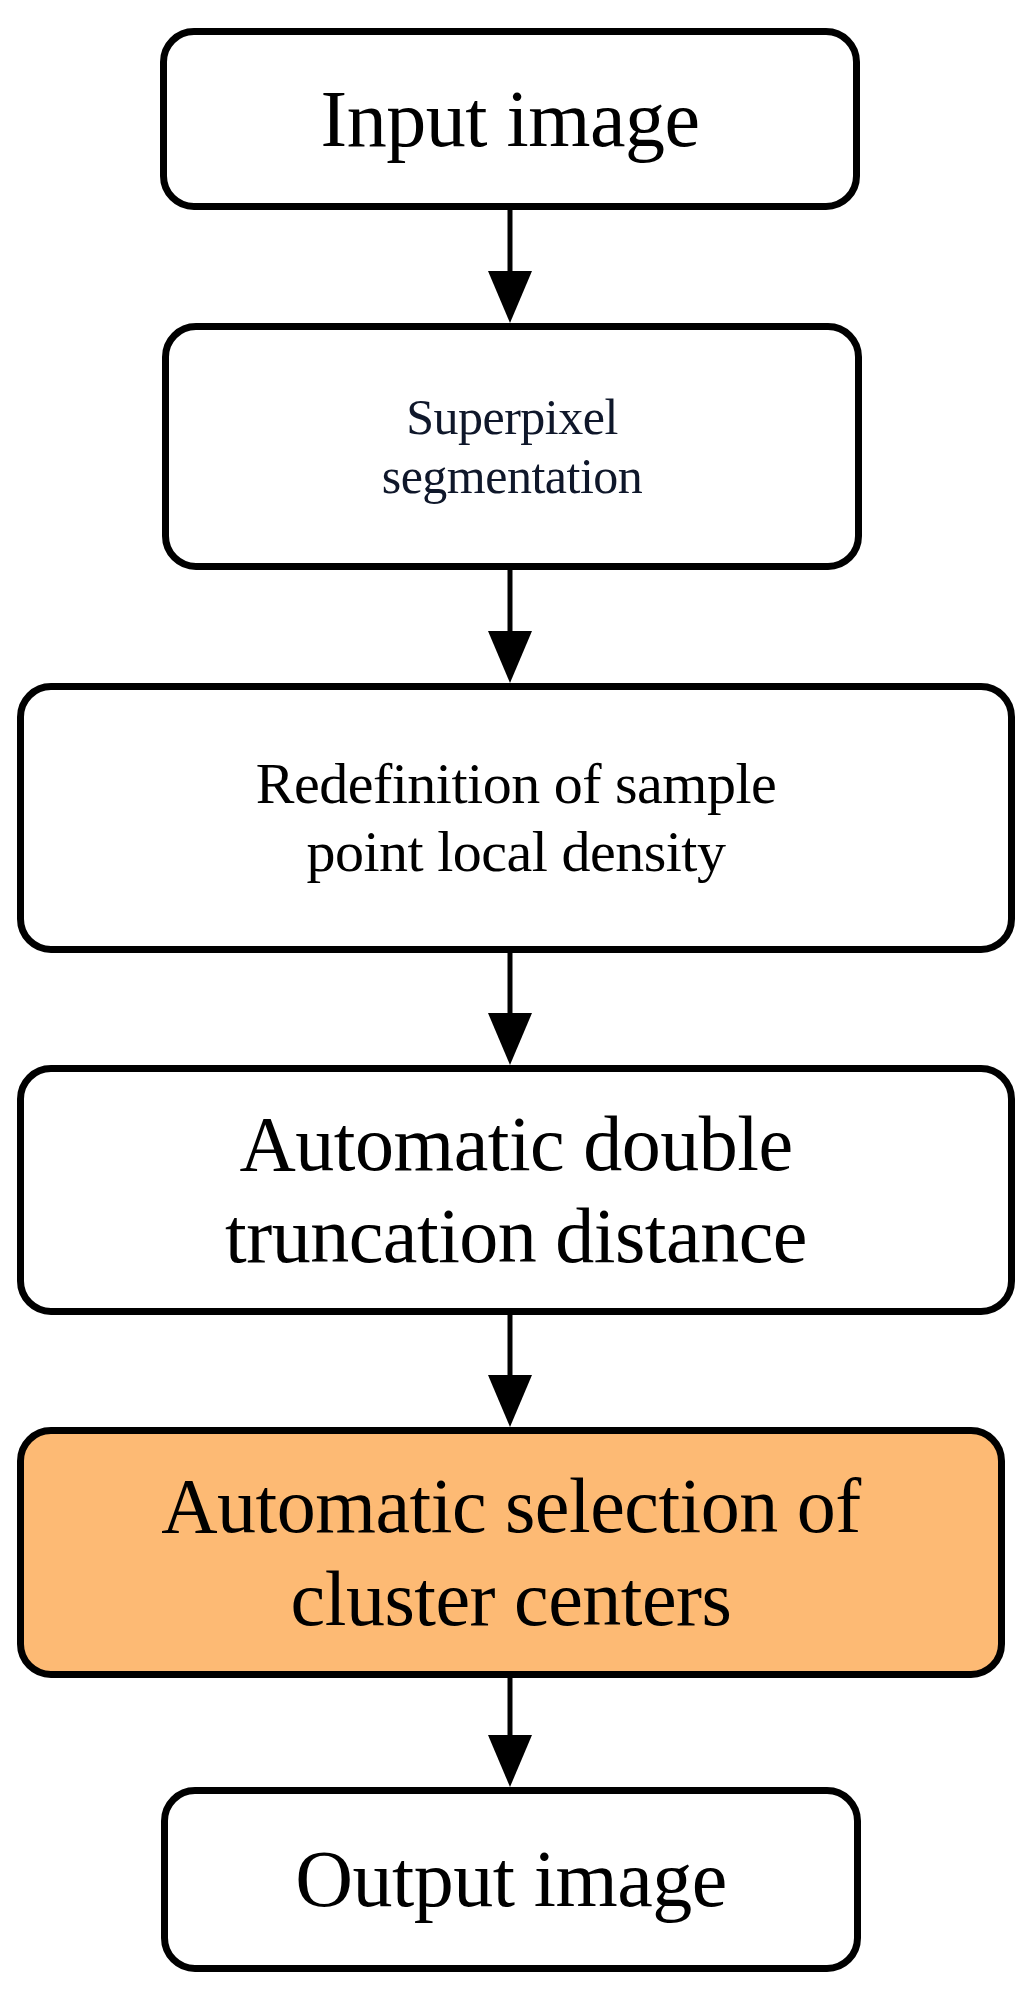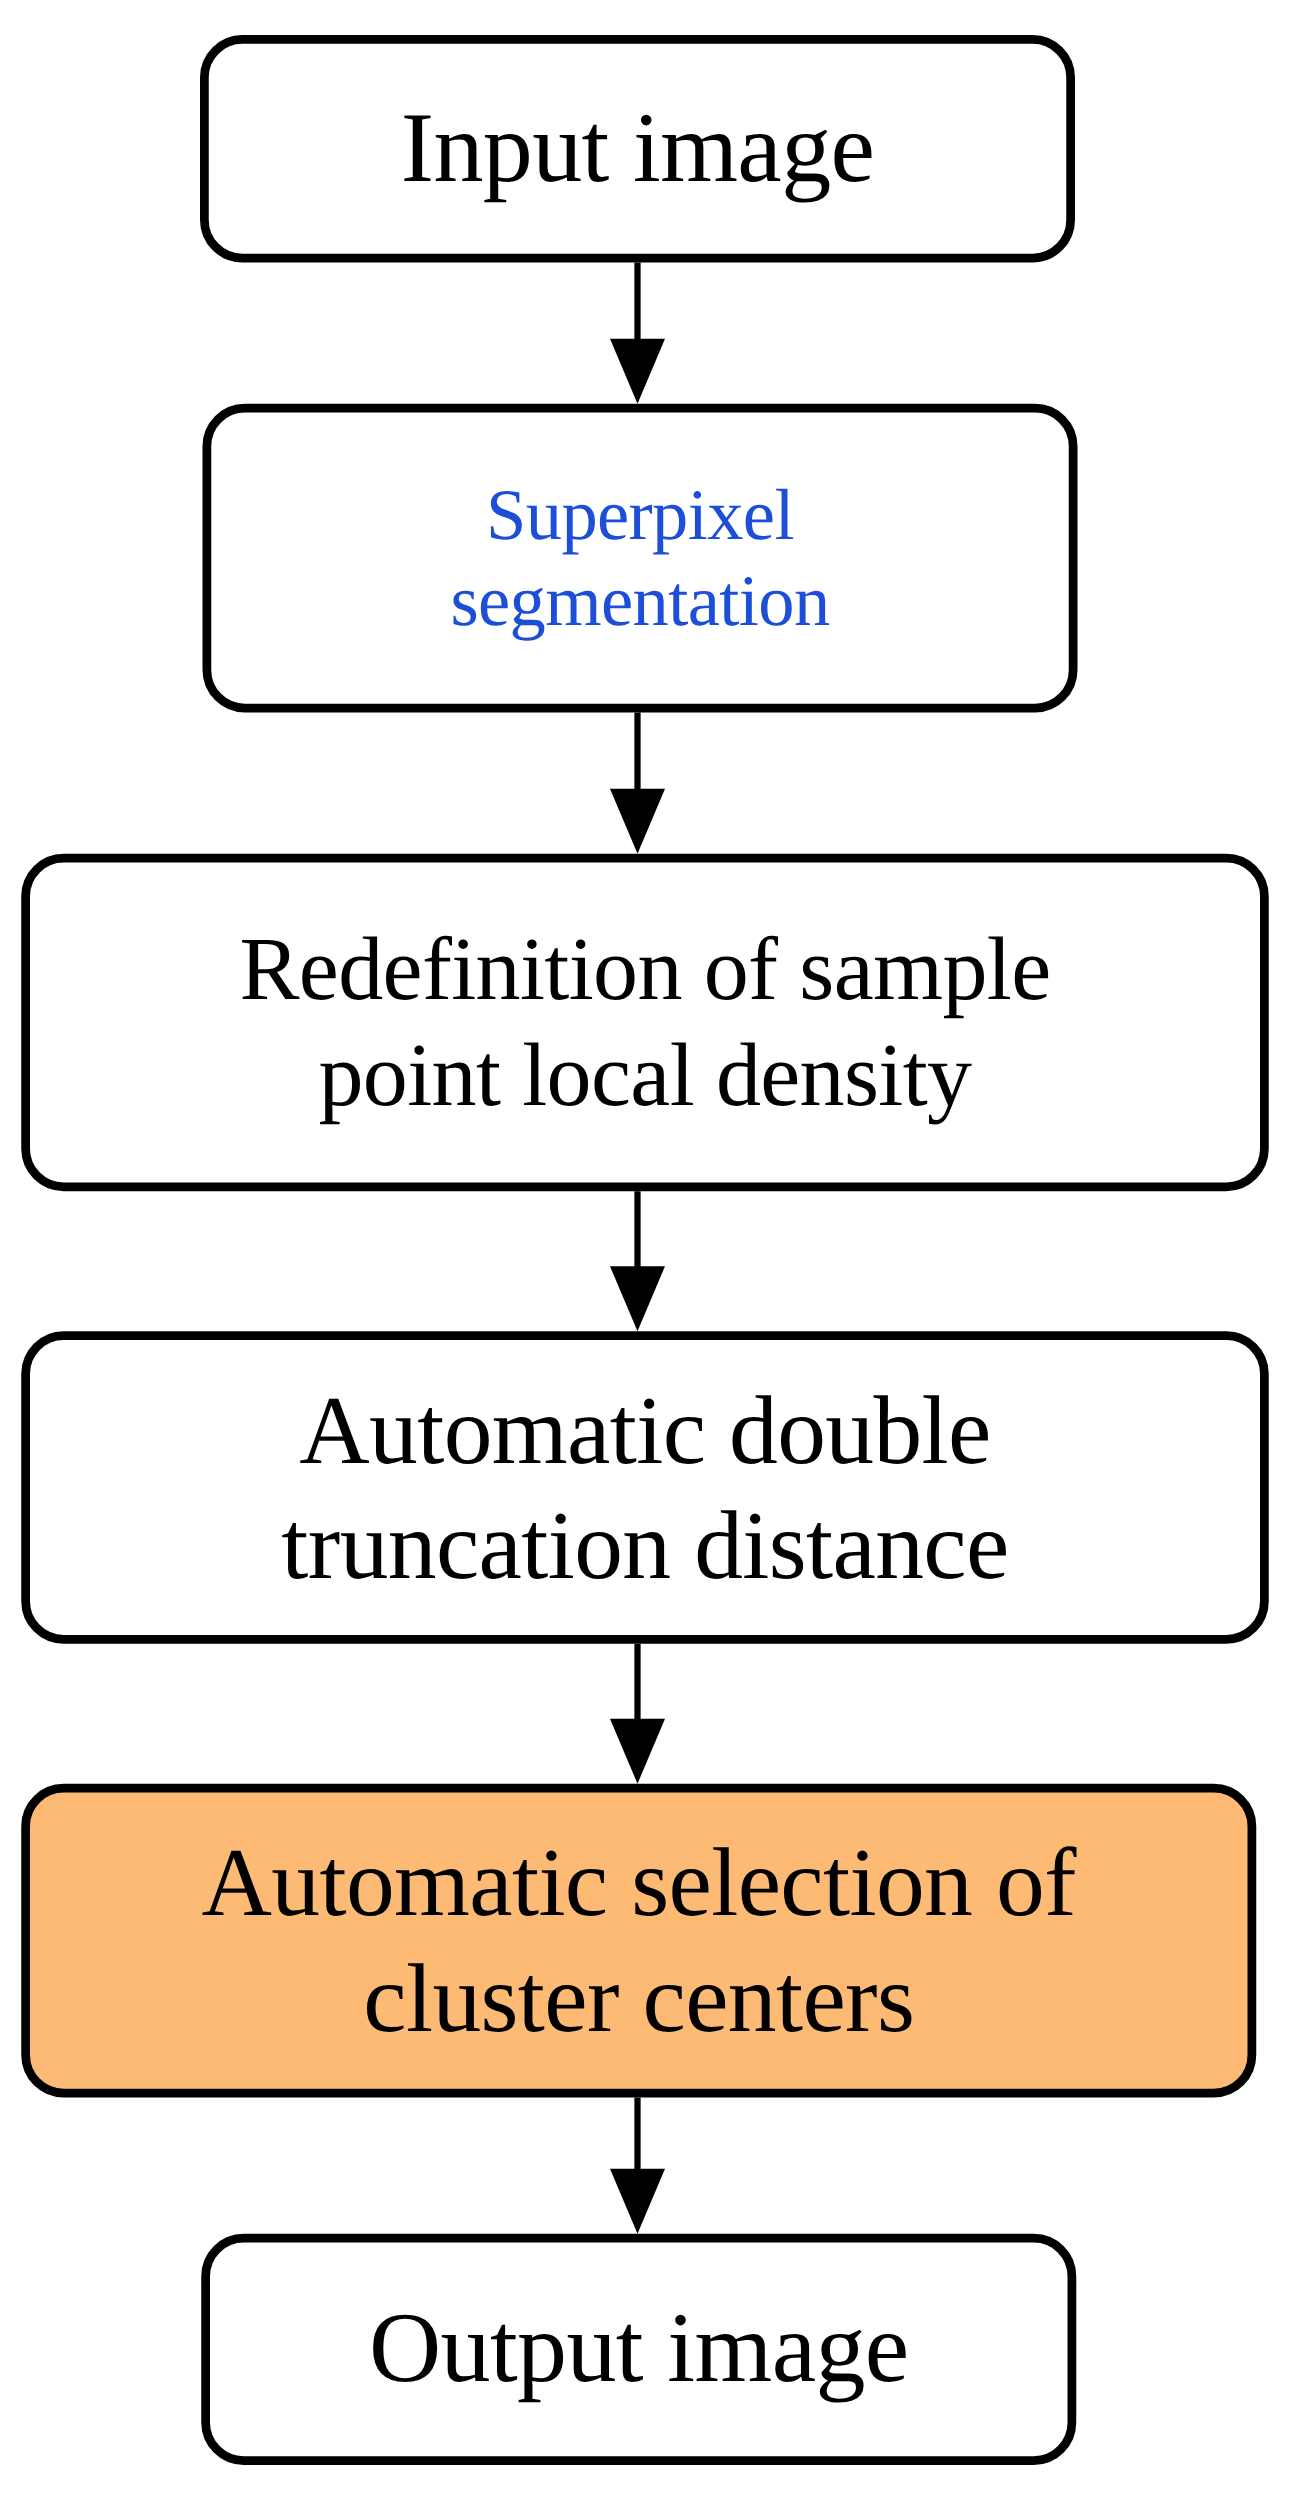--- a/index.html
+++ b/index.html
@@ -84,25 +84,25 @@
           <line x1="26" y1="0" x2="26" y2="63" stroke="#000000" stroke-width="5"></line>
           <polygon points="4,57 48,57 26,109" fill="#000000"></polygon>
         </svg>
       </div>
     </div>
   <div id="nodes-layer">
       <div class="node" style="left: 160px; top: 28px; width: 700px; height: 182px; border-width: 7px; border-color: rgb(0, 0, 0); border-radius: 34px; background: rgb(255, 255, 255);">
         <span class="node-label" style="font-size: 80px; color: rgb(0, 0, 0);">Input image</span>
       </div>
       <div class="node" style="left: 162px; top: 323px; width: 700px; height: 247px; border-width: 7px; border-color: rgb(0, 0, 0); border-radius: 34px; background: rgb(255, 255, 255);">
-        <span class="node-label" style="font-size: 58px; color: #1d4ed8;">Superpixel
+        <span class="node-label" style="font-size: 50px; color: #0f172a;">Superpixel
 segmentation</span>
       </div>
       <div class="node" style="left: 17px; top: 683px; width: 998px; height: 270px; border-width: 7px; border-color: rgb(0, 0, 0); border-radius: 34px; background: rgb(255, 255, 255);">
-        <span class="node-label" style="font-size: 72px; color: rgb(0, 0, 0);">Redefinition of sample
+        <span class="node-label" style="font-size: 58px; color: rgb(0, 0, 0);">Redefinition of sample
 point local density</span>
       </div>
       <div class="node" style="left: 17px; top: 1065px; width: 998px; height: 250px; border-width: 7px; border-color: rgb(0, 0, 0); border-radius: 34px; background: rgb(255, 255, 255);">
         <span class="node-label" style="font-size: 78px; color: rgb(0, 0, 0);">Automatic double
 truncation distance</span>
       </div>
       <div class="node" style="left: 17px; top: 1427px; width: 988px; height: 251px; border-width: 7px; border-color: rgb(0, 0, 0); border-radius: 34px; background: #fdba74;">
         <span class="node-label" style="font-size: 78px; color: rgb(0, 0, 0);">Automatic selection of
 cluster centers</span>
       </div>

